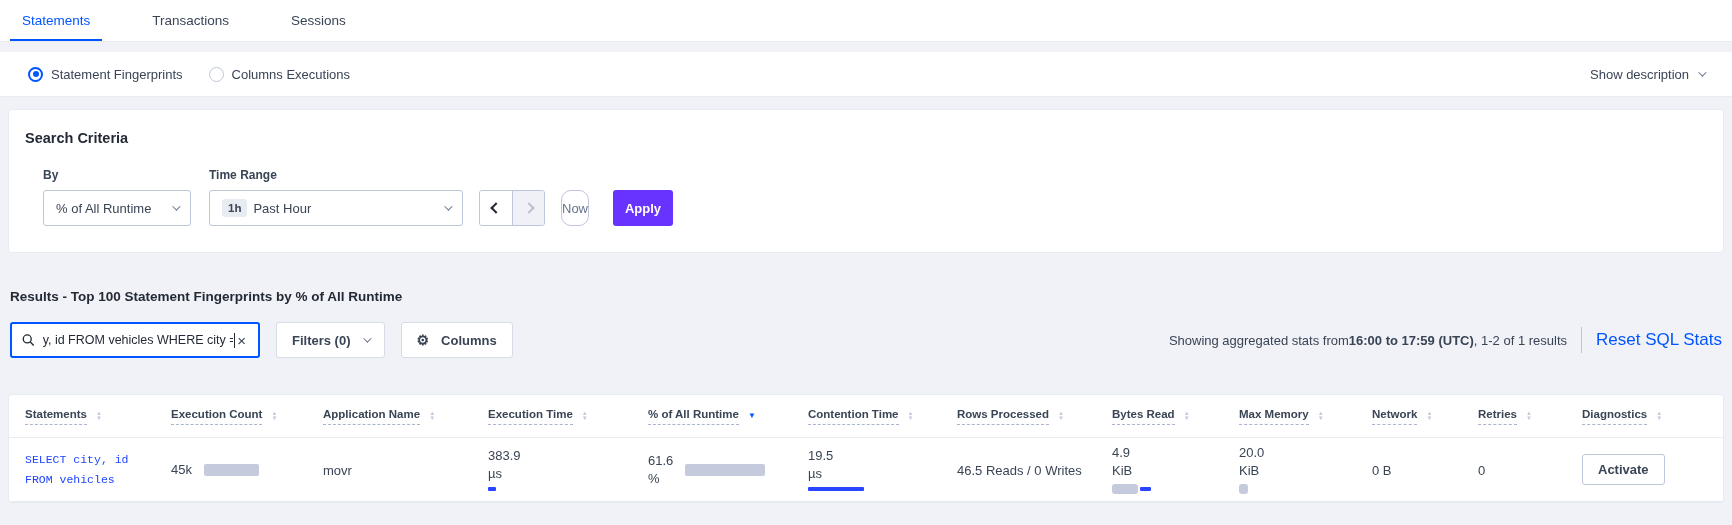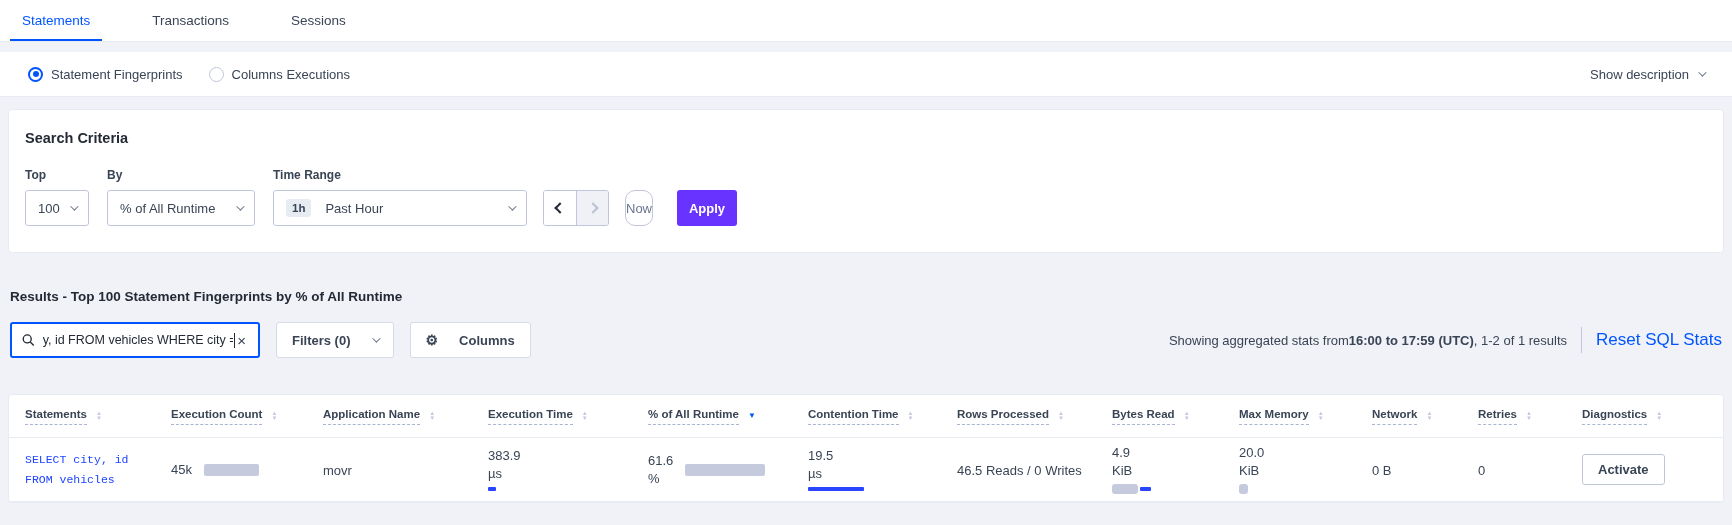--- a/index.html
+++ b/index.html
@@ -40,40 +40,40 @@
   .sc-controls { display:flex; align-items:flex-end; margin-top:22px; }
   .field { display:flex; flex-direction:column; }
   .field-label { font-size:12px; font-weight:700; color:#394455; margin-bottom:8px; }
   .selectbox { height:36px; border:1px solid #c0c6d9; border-radius:3px; background:#fff;
                display:flex; align-items:center; padding:0 12px; font-size:13px; cursor:pointer; }
   .selectbox .chev { margin-left:auto; }
   .sel-top { width:64px; }
   .sel-by { width:148px; margin-left:18px; }
   .sel-time { width:254px; margin-left:18px; }
   .time-badge { background:#e7ecf3; color:#394455; font-size:11.5px; font-weight:700;
-                border-radius:3px; padding:3px 6px; margin-right:14px; }
+                border-radius:3px; padding:3px 6px; margin-right:6px; }
   .arrow-group { display:flex; margin-left:16px; border:1px solid #c0c6d9; border-radius:3px; overflow:hidden; height:36px; }
   .arrow-btn { width:32px; display:flex; align-items:center; justify-content:center; background:#fff; cursor:pointer; }
   .arrow-btn.disabled { background:#eff1f6; cursor:default; border-left:1px solid #c0c6d9; }
   .now-btn { margin-left:16px; height:36px; width:28px; border:1px solid #c0c6d9; border-radius:10px;
              background:#fff; color:#69758c; font-size:13px; display:flex; align-items:center; justify-content:center; cursor:pointer; }
   .apply-btn { margin-left:24px; height:36px; width:60px; border:none; border-radius:3px;
                background:#6933ff; color:#fff; font-size:13px; font-weight:700;
                display:flex; align-items:center; justify-content:center; cursor:pointer; }
 
   
   .results-heading { margin:36px 0 0 10px; font-size:13.5px; font-weight:700; color:#242a35; }
   .filterrow { display:flex; align-items:center; margin:18px 10px 0 10px; }
   .searchbox { width:250px; height:36px; background:#fff; border:2px solid #0055ff; border-radius:3px;
                display:flex; align-items:center; padding:0 10px; }
   .searchbox .txt { font-size:12.5px; color:#242a35; margin-left:8px; white-space:nowrap; overflow:hidden; }
   .caretline { display:inline-block; width:1px; height:15px; background:#242a35; margin-left:1px; }
   .clear-x { margin-left:auto; font-size:15px; color:#394455; cursor:pointer; padding:0 2px; }
   .btn-white { height:36px; background:#fff; border:1px solid #d6dbe7; border-radius:3px;
-               display:flex; align-items:center; gap:21px; padding:0 15px;
+               display:flex; align-items:center; gap:12px; padding:0 15px;
                font-size:13px; font-weight:700; color:#394455; cursor:pointer; }
   .ml16 { margin-left:16px; }
   .gear { font-size:14px; line-height:1; color:#394455; }
   .stats-right { margin-left:auto; display:flex; align-items:center; font-size:13px; color:#394455; }
   .stats-right b { font-weight:700; }
   .vdivider { width:1px; height:26px; background:#c0c6d9; margin:0 14px; }
   .reset-link { color:#0055ff; font-size:17px; cursor:pointer; white-space:nowrap; margin-right:0; }
 
   
   .table-card { margin-top:36px; }
@@ -127,27 +127,20 @@
     <span class="chev down"></span>
   </div>
 </div>
 
 <div class="gap" style="height:12px;"></div>
 
 <div class="card sc-card">
   <div class="sc-title">Search Criteria</div>
   <div class="sc-controls">
     <div class="field">
-      <span class="field-label">Top</span>
-      <div class="selectbox sel-top">
-        <span>100</span>
-        <span class="chev down"></span>
-      </div>
-    </div>
-    <div class="field">
       <span class="field-label" style="margin-left:18px;">By</span>
       <div class="selectbox sel-by">
         <span>% of All Runtime</span>
         <span class="chev down"></span>
       </div>
     </div>
     <div class="field">
       <span class="field-label" style="margin-left:18px;">Time Range</span>
       <div class="selectbox sel-time">
         <span class="time-badge">1h</span>

